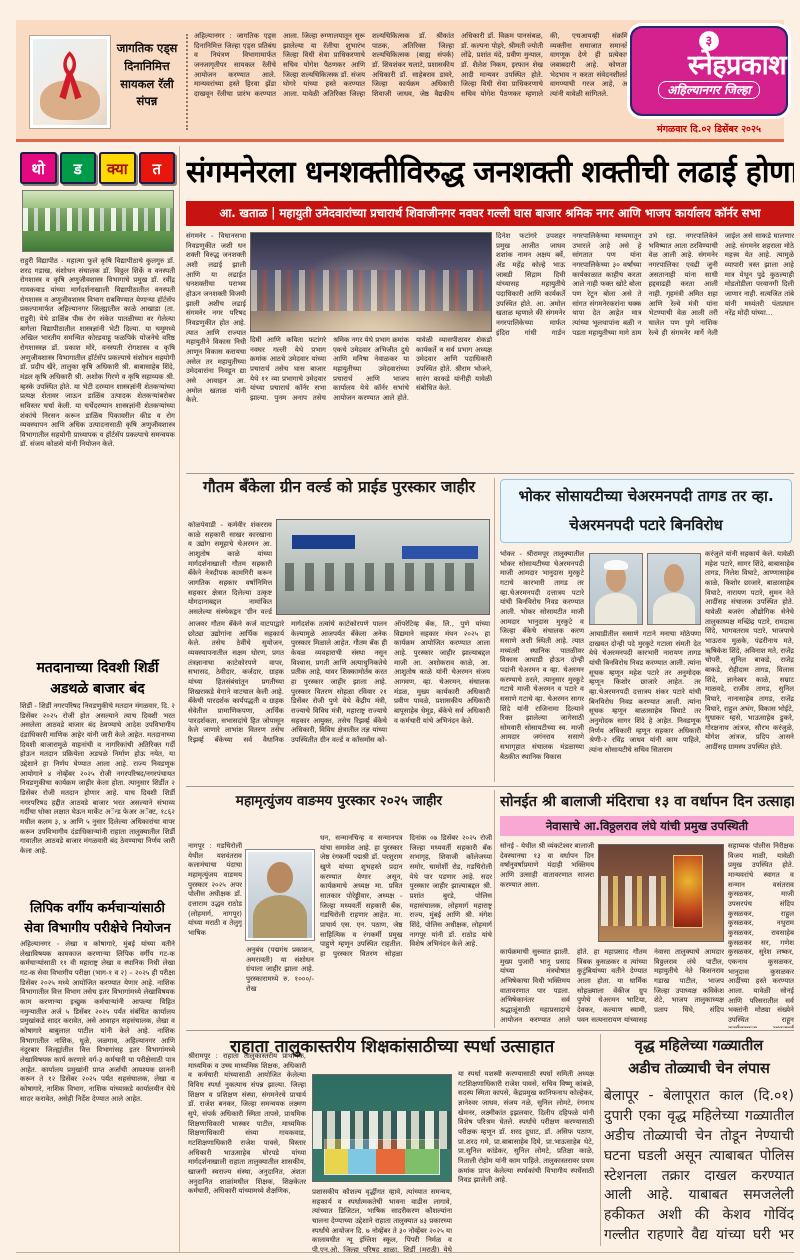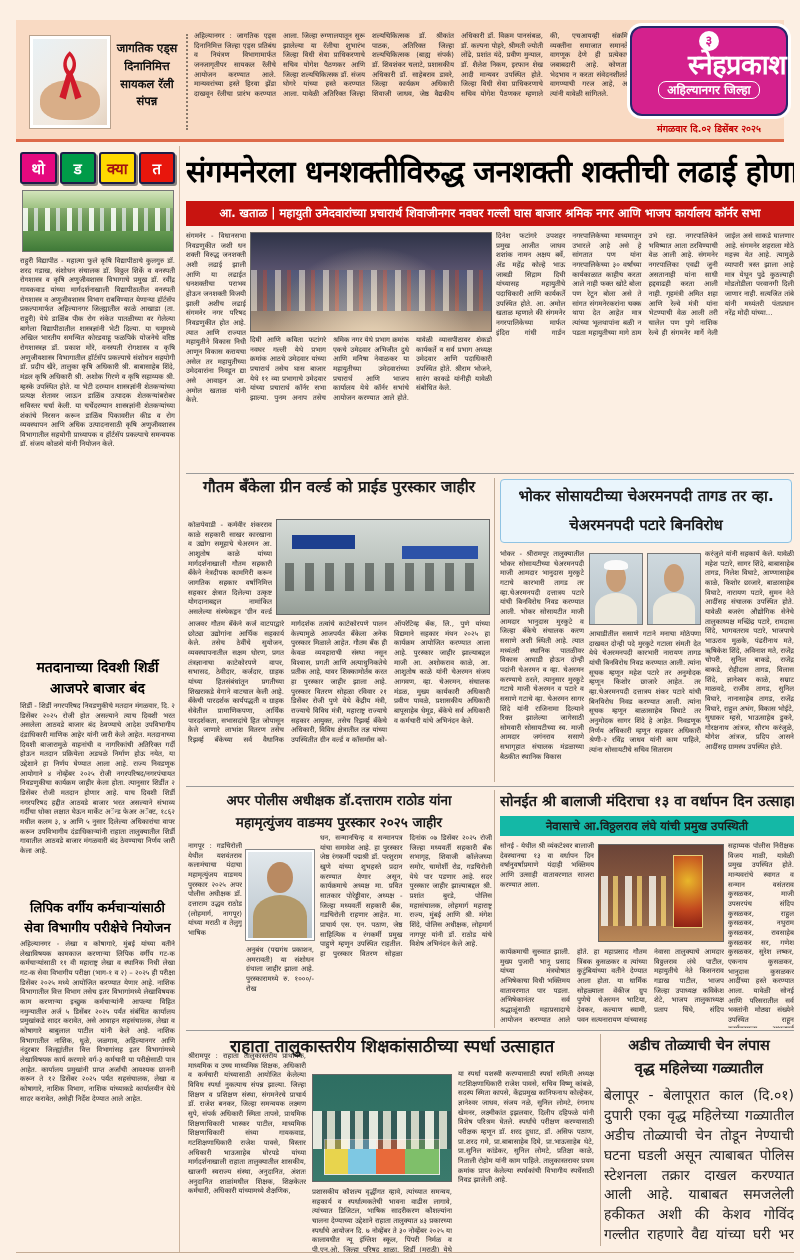--- a/index.html
+++ b/index.html
@@ -55,21 +55,21 @@
   }
   .masthead .pgnum {
     display:inline-block; margin-top:3px;
     width:20px; height:20px; line-height:20px; border-radius:50%;
     background:#fff; color:#d4218d; font-weight:bold; font-size:13px;
   }
   .masthead .mtitle { font-size:27px; font-weight:700; line-height:1.05; letter-spacing:-.5px;text-align:right; }
   .masthead .msub {
     display:inline-block; margin-top:2px; padding:0 8px;
     border:1.5px solid #fff; border-radius:8px;
-    font-size:12px; font-weight:bold; line-height:16px;
+    font-size:12px; font-weight:bold; line-height:16px;font-style:italic;
   }
   .issue-date {
     left:614px; top:102px; width:158px; text-align:center;
     font-size:9.5px; font-weight:bold; color:#c40000;
   }
 
   
   .sidebar {
     left:16px; top:146px; width:164px; height:1106px;
     border-right:1px solid #cdb49d; padding:4px 4px 0 4px;
@@ -190,21 +190,21 @@
   .police-cu { left:246px; top:946px; width:68px; height:82px; }
   .police-c2 { left:320px; top:834px; width:172px; height:186px; column-count:2; column-gap:7px; }
 
   
   .sonai-h {
     left:500px; top:790px; width:294px; height:22px;
     font-size:14.5px; font-weight:800; text-align:center; white-space:nowrap; overflow:hidden;
   }
   .sonai-sub {
     left:500px; top:816px; width:294px; height:20px;
-    background:#14b8a6; font-size:11.5px; font-weight:bold;
+    background:#f9a8d4; font-size:11.5px; font-weight:bold;
     text-align:center; line-height:20px; overflow:hidden;
   }
   .sonai-c1 { left:500px; top:842px; width:94px; height:92px; }
   .sonai-photo {
     left:598px; top:844px; width:126px; height:98px;
     border:1px solid #666; position:absolute; overflow:hidden;
     background:linear-gradient(180deg,#6b4438 0%,#8a5a3f 45%,#b98757 100%);
   }
   .sonai-photo .deity {
     position:absolute; right:16%; top:10%; width:24%; height:76%;
@@ -275,21 +275,21 @@
 
 <div class="abs sidebar">
   <div class="blocks">
     <span class="blk blk1">थो</span>
     <span class="blk blk2">ड</span>
     <span class="blk blk3">क्या</span>
     <span class="blk blk4">त</span>
   </div>
   <div class="field-photo"></div>
   <div class="bt brief-b">राहुरी विद्यापीठ - महात्मा फुले कृषि विद्यापीठाचे कुलगुरु डॉ. शरद गडाख, संशोधन संचालक डॉ. विठ्ठल शिर्के व वनस्पती रोगशास्त्र व कृषि अणुजीवशास्त्र विभागाचे प्रमुख डॉ. रवींद्र गायकवाड यांच्या मार्गदर्शनाखाली विद्यापीठातील वनस्पती रोगशास्त्र व अणुजीवशास्त्र विभाग राबविण्यात येणाऱ्या हॉर्टसॅप प्रकल्पामार्फत अहिल्यानगर जिल्ह्यातील काळे आखाडा (ता. राहुरी) येथे डाळिंब पीक रोग संकेत पातळीच्या वर गेलेल्या बागेला विद्यापीठातील शास्त्रज्ञांनी भेटी दिल्या. या चमूमध्ये अखिल भारतीय समन्वित कोरडवाहू फळपिके योजनेचे वरिष्ठ रोगशास्त्रज्ञ डॉ. प्रकाश मोरे, वनस्पती रोगशास्त्र व कृषि अणुजीवशास्त्र विभागातील हॉर्टसॅप प्रकल्पाचे संशोधन सहयोगी डॉ. प्रदीप खैरे, तालुका कृषि अधिकारी श्री. बाबासाहेब शिंदे, मंडल कृषि अधिकारी श्री. अशोक गिरणे व कृषि सहाय्यक श्री. म्हस्के उपस्थित होते. या भेटी दरम्यान शास्त्रज्ञांनी शेतकऱ्यांच्या प्रत्यक्ष शेतावर जाऊन डाळिंब उत्पादक शेतकऱ्यांबरोबर सविस्तर चर्चा केली. या चर्चेदरम्यान शास्त्रज्ञांनी शेतकऱ्यांच्या शंकांचे निरसन करून डाळिंब पिकावरील कीड व रोग व्यवस्थापन आणि अधिक उत्पादनासाठी कृषि अणुजीवशास्त्र विभागातील सहयोगी प्राध्यापक व हॉर्टसॅप प्रकल्पाचे समन्वयक डॉ. संजय कोळसे यांनी नियोजन केले.</div>
-  <div class="brief-h" style="font-size:14px;">मतदानाच्या दिवशी शिर्डी आजपरे बाजार बंद</div>
+  <div class="brief-h" style="font-size:14px;">मतदानाच्या दिवशी शिर्डी अडथळे बाजार बंद</div>
   <div class="bt brief-b2">शिर्डी - शिर्डी नगरपरिषद निवडणुकीचे मतदान मंगळवार, दि. २ डिसेंबर २०२५ रोजी होत असल्याने त्याच दिवशी भरत असलेला आठवडे बाजार बंद ठेवण्याचे आदेश उपविभागीय दंडाधिकारी माणिक आहेर यांनी जारी केले आहेत. मतदानाच्या दिवशी बाजारामुळे वाहनांची व नागरिकांची अतिरिक्त गर्दी होऊन मतदान प्रक्रियेला अडथळे निर्माण होऊ नयेत, या उद्देशाने हा निर्णय घेण्यात आला आहे. राज्य निवडणूक आयोगाने ४ नोव्हेंबर २०२५ रोजी नगरपरिषद/नगरपंचायत निवडणुकीचा कार्यक्रम जाहीर केला होता. त्यानुसार शिर्डीत २ डिसेंबर रोजी मतदान होणार आहे. याच दिवशी शिर्डी नगरपरिषद हद्दीत आठवडे बाजार भरत असल्याने संभाव्य गर्दीचा धोका लक्षात घेऊन मार्केट अॅन्ड फेअर अॅक्ट, १८६२ मधील कलम ३, ४ आणि ५ नुसार दिलेल्या अधिकारांचा वापर करून उपविभागीय दंडाधिकाऱ्यांनी राहाता तालुक्यातील शिर्डी गावातील आठवडे बाजार मंगळवारी बंद ठेवण्याचा निर्णय जारी केला आहे.</div>
   <div class="brief-h" style="font-size:13px;">लिपिक वर्गीय कर्मचाऱ्यांसाठी सेवा विभागीय परीक्षेचे नियोजन</div>
   <div class="bt brief-b3">अहिल्यानगर - लेखा व कोषागारे, मुंबई यांच्या वतीने लेखाविषयक कामकाज करणाऱ्या लिपिक वर्गीय गट-क कर्मचाऱ्यांसाठी ११ वी महाराष्ट्र लेखा व स्थानिक निधी लेखा गट-क सेवा विभागीय परीक्षा (भाग-१ व २) – २०२५ ही परीक्षा डिसेंबर २०२५ मध्ये आयोजित करण्यात येणार आहे. नाशिक विभागातील वित्त विभाग तसेच इतर विभागांमध्ये लेखाविषयक काम करणाऱ्या इच्छुक कर्मचाऱ्यांनी आपल्या विहित नमुन्यातील अर्ज ५ डिसेंबर २०२५ पर्यंत संबंधित कार्यालय प्रमुखांकडे सादर करावेत, असे आवाहन सहसंचालक, लेखा व कोषागारे बाबुलाल पाटील यांनी केले आहे. नाशिक विभागातील नाशिक, धुळे, जळगाव, अहिल्यानगर आणि नंदुरबार जिल्ह्यांतील वित्त विभागांसह इतर विभागांमध्ये लेखाविषयक कार्य करणारे वर्ग-३ कर्मचारी या परीक्षेसाठी पात्र आहेत. कार्यालय प्रमुखांनी प्राप्त अर्जांची आवश्यक छाननी करून ते १२ डिसेंबर २०२५ पर्यंत सहसंचालक, लेखा व कोषागारे, नाशिक विभाग, नाशिक यांच्याकडे कार्यालयीन येथे सादर करावेत, असेही निर्देश देण्यात आले आहेत.</div>
 </div>
 
 <div class="abs lead-h">संगमनेरला धनशक्तीविरुद्ध जनशक्ती शक्तीची लढाई होणार</div>
 <div class="abs kicker">आ. खताळ | महायुती उमेदवारांच्या प्रचारार्थ शिवाजीनगर नवघर गल्ली घास बाजार श्रमिक नगर आणि भाजप कार्यालय कॉर्नर सभा</div>
 <div class="abs bt lead-c1">संगमनेर - विधानसभा निवडणुकीत जशी धन शक्ती विरुद्ध जनशक्ती अशी लढाई झाली आणि या लढाईत धनशक्तीचा पराभव होऊन जनशक्ती विजयी झाली अशीच लढाई संगमनेर नगर परिषद निवडणुकीत होत आहे. त्यात आणि राज्यात महायुतीने विकास निधी आणून विकास करायचा असेल तर महायुतीच्या उमेदवारांना निवडून द्या असे आवाहन आ. अमोल खताळ यांनी केले.</div>
 <div class="abs crowd-photo"></div>
 <div class="abs bt lead-cb">दिघी आणि कविता फटांगरे नवघर गल्ली येथे प्रभाग क्रमांक आठचे उमेदवार यांच्या प्रचारार्थ तसेच घास बाजार येथे ११ व्या प्रभागाचे उमेदवार यांच्या प्रचारार्थ कॉर्नर सभा झाल्या. पुनम अनाप तसेच श्रमिक नगर येथे प्रभाग क्रमांक एकचे उमेदवार अभिजीत दुधे आणि मनिषा नेवाळकर या महायुतीच्या उमेदवारांच्या प्रचारार्थ आणि भाजप कार्यालय येथे कॉर्नर सभांचे आयोजन करण्यात आले होते. यावेळी व्यासपीठावर शेकडो कार्यकर्ते व सर्व प्रभाग अध्यक्ष उमेदवार आणि पदाधिकारी उपस्थित होते. श्रीराम भोजने, सारंग काकडे यांनीही यावेळी संबोधित केले.</div>
@@ -320,21 +320,20 @@
     <span class="body"></span>
   </div>
 </div>
 <div class="abs bt bhokar-c2">आघाडीतील ससाणे गटाने मनाचा मोठेपणा दाखवत दोन्ही पदे मुरकुटे गटाला संमती देत येथे चेअरमनपदी कारभारी नारायण तागड यांची बिनविरोध निवड करण्यात आली. त्यांना सूचक म्हणून महेश पटारे तर अनुमोदक म्हणून किशोर छाजारे आहेत. तर व्हा.चेअरमनपदी दत्तात्रय शंकर पटारे यांची बिनविरोध निवड करण्यात आली. त्यांना सूचक म्हणून बाळासाहेब विघाटे तर अनुमोदक सागर शिंदे हे आहेत. निवडणूक निर्णय अधिकारी म्हणून सहकार अधिकारी श्रेणी-२ रविंद्र जाधव यांनी काम पाहिले, त्यांना सोसायटीचे सचिव सिताराम</div>
 <div class="abs bt bhokar-c3">करंजुले यांनी सहकार्य केले. यावेळी महेश पटारे, सागर शिंदे, बाबासाहेब तागड, निलेश विघाटे, आण्णासाहेब काळे, किशोर छाजारे, बाळासाहेब विघाटे, नारायण पटारे, सुमन नेते आदींसह संचालक उपस्थित होते. यावेळी बजरंग औद्योगिक सेनेचे तालुकाध्यक्ष मच्छिंद्र पटारे, रामदास शिंदे, भागवतराव पटारे, भाजपाचे भाऊराव मुळके, पंढरीनाथ मते, ऋषिकेश शिंदे, अविनाश मते, राजेंद्र चोपरी, सुनिल बाकडे, राजेंद्र बाकडे, रोहीदास तागड, विलास शिंदे, ज्ञानेश्वर काळे, सम्राट माळवदे, राजीव तागड, सुनिल विघारे, नानासाहेब तागड, राजेंद्र विघारे, राहुल अभंग, विकास भोईटे, सुधाकर म्हसे, भाऊसाहेब डुकरे, गोरक्षनाथ आंत्रज, सौरभ करंजुळे, योगेश आंत्रज, प्रदिप आसने आदींसह ग्रामस्थ उपस्थित होते.</div>
 
 <div class="abs hrule" style="left:186px; top:786px; width:608px;"></div>
 <div class="abs vrule" style="left:494px; top:790px; height:238px;"></div>
 
 <div class="abs police-h">
-  <div>अपर पोलीस अधीक्षक डॉ.दत्ताराम राठोड यांना</div>
   <div>महामृत्युंजय वाङमय पुरस्कार २०२५ जाहीर</div>
 </div>
 <div class="abs bt police-c1">नागपूर : गडचिरोली येथील यशवंतराव कलामंचाचा यंदाचा महामृत्युंजय वाङमय पुरस्कार २०२५ अपर पोलीस अधीक्षक डॉ. दत्ताराम उद्धव राठोड (लोहमार्ग, नागपूर) यांच्या मराठी व तेलुगू भाषिक</div>
 <div class="officer-photo">
   <span class="head"></span>
   <span class="body"></span>
 </div>
 <div class="abs bt police-cu">अनुबंध (पद्मगंध प्रकाशन, अमरावती) या संशोधन ग्रंथाला जाहीर झाला आहे. पुरस्कारामध्ये रु. १०००/- रोख</div>
 <div class="abs bt police-c2">धन, सन्मानचिन्ह व सन्मानपत्र यांचा समावेश आहे. हा पुरस्कार जेष्ठ रंगकर्मी पद्मश्री डॉ. परशुराम खुणे यांच्या शुभहस्ते प्रदान करण्यात येणार असून, कार्यक्रमाचे अध्यक्ष मा. प्रवित सातकार पोरेड्डीवार, अध्यक्ष - जिल्हा मध्यवर्ती सहकारी बँक, गडचिरोली राहणार आहेत. मा. प्राचार्य एस. एन. पठाण, जेष्ठ साहित्यिक व रंगकर्मी प्रमुख पाहुणे म्हणून उपस्थित राहतील. हा पुरस्कार वितरण सोहळा दिनांक ०७ डिसेंबर २०२५ रोजी जिल्हा मध्यवर्ती सहकारी बँक सभागृह, शिवाजी कॉलेजच्या समोर, चामोर्शी रोड, गडचिरोली येथे पार पडणार आहे. सदर पुरस्कार जाहीर झाल्याबद्दल श्री. प्रशांत बुरडे, पोलिस महासंचालक, लोहमार्ग महाराष्ट्र राज्य, मुंबई आणि श्री. मंगेश शिंदे, पोलिस अधीक्षक, लोहमार्ग नागपूर यांनी डॉ. राठोड यांचे विशेष अभिनंदन केले आहे.</div>
 
@@ -352,20 +351,20 @@
 
 <div class="abs rahata-h">राहाता तालुकास्तरीय शिक्षकांसाठीच्या स्पर्धा उत्साहात</div>
 <div class="abs bt rahata-c1">श्रीरामपूर : राहाता तालुकास्तरीय प्राथमिक, माध्यमिक व उच्च माध्यमिक शिक्षक, अधिकारी व कर्मचारी यांच्यासाठी आयोजित केलेल्या विविध स्पर्धा नुकत्याच संपन्न झाल्या. जिल्हा शिक्षण व प्रशिक्षण संस्था, संगमनेरचे प्राचार्य डॉ. राजेश बनकर, जिल्हा समन्वयक लक्ष्मण सुपे, संपर्क अधिकारी स्मिता तापसे, प्राथमिक शिक्षणाधिकारी भास्कर पाटील, माध्यमिक शिक्षणाधिकारी संध्या गायकवाड, गटशिक्षणाधिकारी राजेश पावसे, विस्तार अधिकारी भाऊसाहेब घोरपडे यांच्या मार्गदर्शनाखाली राहाता तालुक्यातील शासकीय, खाजगी स्वराज्य संस्था, अनुदानित, अंशतः अनुदानित शाळांमधील शिक्षक, शिक्षकेतर कर्मचारी, अधिकारी यांच्यामध्ये शैक्षणिक,</div>
 <div class="rahata-photo">
   <span class="posters"></span>
 </div>
 <div class="abs bt rahata-cu">प्रशासकीय कौशल्य वृद्धींगत व्हावे, त्यांच्यात समन्वय, सहकार्य व स्पर्धात्मकतेची भावना वाढीस लागावे, त्यांच्यात डिजिटल, भाषिक सादरीकरण कौशल्यांना चालना देण्याच्या उद्देशाने राहाता तालुक्यात ४३ प्रकारच्या स्पर्धांचे आयोजन दि. ७ नोव्हेंबर ते ३० नोव्हेंबर २०२५ या कालावधीत न्यू इंग्लिश स्कूल, पिंपरी निर्मळ व पी.एन.ओ. जिल्हा परिषद शाळा, शिर्डी (मराठी) येथे करण्यात आले होते.</div>
 <div class="abs bt rahata-c3">या स्पर्धा यशस्वी करण्यासाठी स्पर्धा समिती अध्यक्ष गटशिक्षणाधिकारी राजेश पावसे, सचिव विष्णू कांबळे, सदस्य स्मिता कापसे, केंद्रप्रमुख कानिफनाथ कोल्हेकर, ज्ञानेश्वर जाधव, संजय नळे, सुनिल लोमटे, रंगनाथ खेमनर, लक्ष्मीकांत इझलवार, दिलीप दहिफळे यांनी विशेष परिश्रम घेतले. स्पर्धांचे परीक्षण करण्यासाठी परीक्षक म्हणून डॉ. शरद दुधाट, डॉ. असिफ पठाण, प्रा.शरद गमे, प्रा.बाबासाहेब दिघे, प्रा.भाऊसाहेब थेटे, प्रा.सुनिल कांडेकर, सुनिल लोमटे, प्रतिक्षा काळे, निताली रोहोम यांनी काम पाहिले. तालुकास्तरावर प्रथम क्रमांक प्राप्त केलेल्या स्पर्धकांची विभागीय स्पर्धेसाठी निवड झालेली आहे.</div>
 
 <div class="abs chain-h">
+  <div>वृद्ध महिलेच्या गळ्यातील</div>
   <div>अडीच तोळ्याची चेन लंपास</div>
-  <div>वृद्ध महिलेच्या गळ्यातील</div>
 </div>
 <div class="abs chain-b">
   <div class="bt bt-big" style="height:158px;">बेलापूर - बेलापूरात काल (दि.०१) दुपारी एका वृद्ध महिलेच्या गळ्यातील अडीच तोळ्याची चेन तोडून नेण्याची घटना घडली असून त्याबाबत पोलिस स्टेशनला तक्रार दाखल करण्यात आली आहे. याबाबत समजलेली हकीकत अशी की केशव गोविंद गल्लीत राहणारे वैद्य यांच्या घरी भर दुपारी एका भामट्याने डल्ला मारला. आज लग्नाची दाट तारीख असल्यामुळे घरात कोणी नाही याचा फायदा त्या भामट्याने घेतला. केशव गोविंद गल्लीत राहणाऱ्या वैद्य यांच्या घरातील सर्वजण लग्न कार्यास गेले होते. त्यांच्या घरी फक्त ८३ वर्षांच्या आजी विजया वैद्य या होत्या. भर दुपारी दीड वाजण्याच्या सुमारास एक इसम दरवाज्यातून आत आला व त्याने सरळ विजया वैद्य यांचा गळा दाबला. त्याचबरोबर मारहाण देखील केली हे करत असताना त्याने त्यांच्या तोंडावर चादर टाकली व गळ्यात असलेली अडीच तोळ्याची चेन तोडून घेऊन पोबारा केला.</div>
 </div>
 
 <div class="abs hrule" style="left:16px; top:1252px; width:778px; border-color:#c4ab93;"></div>
 
 </body></html>

